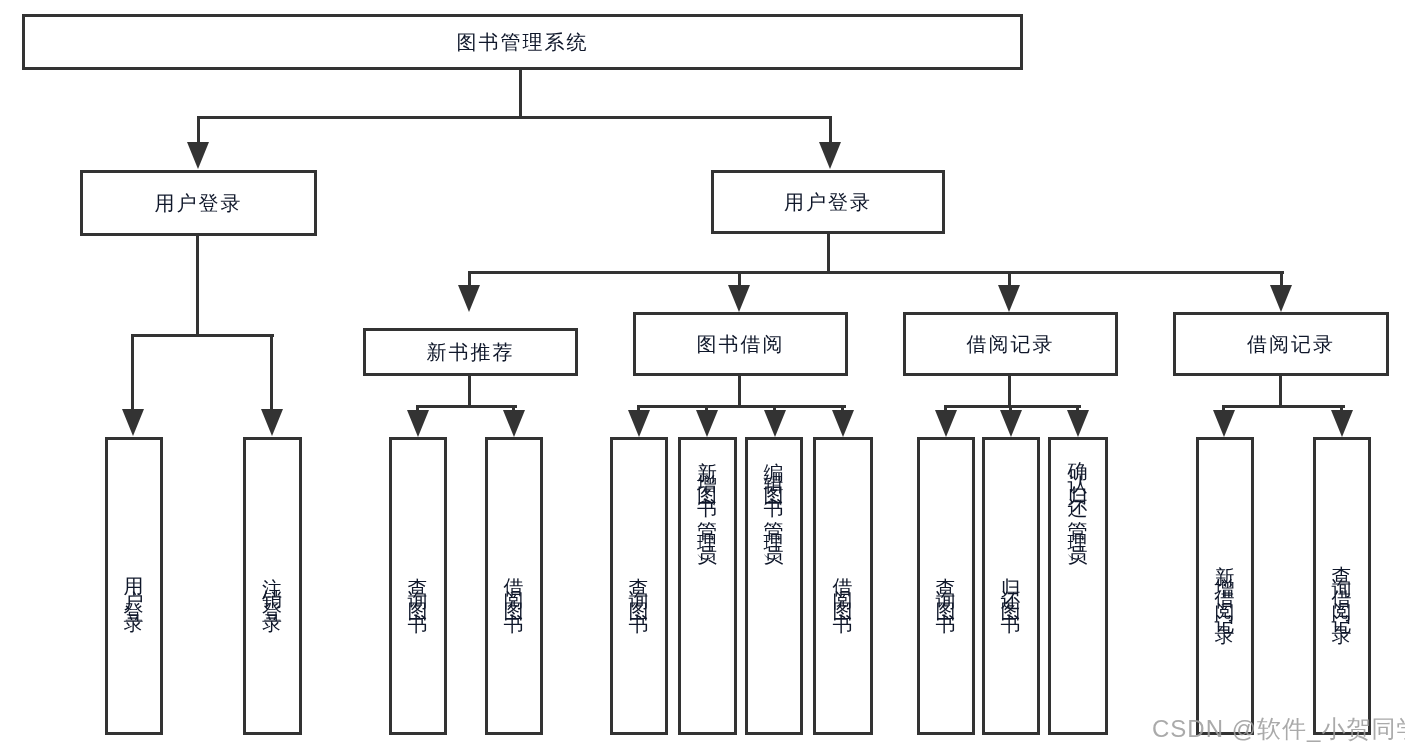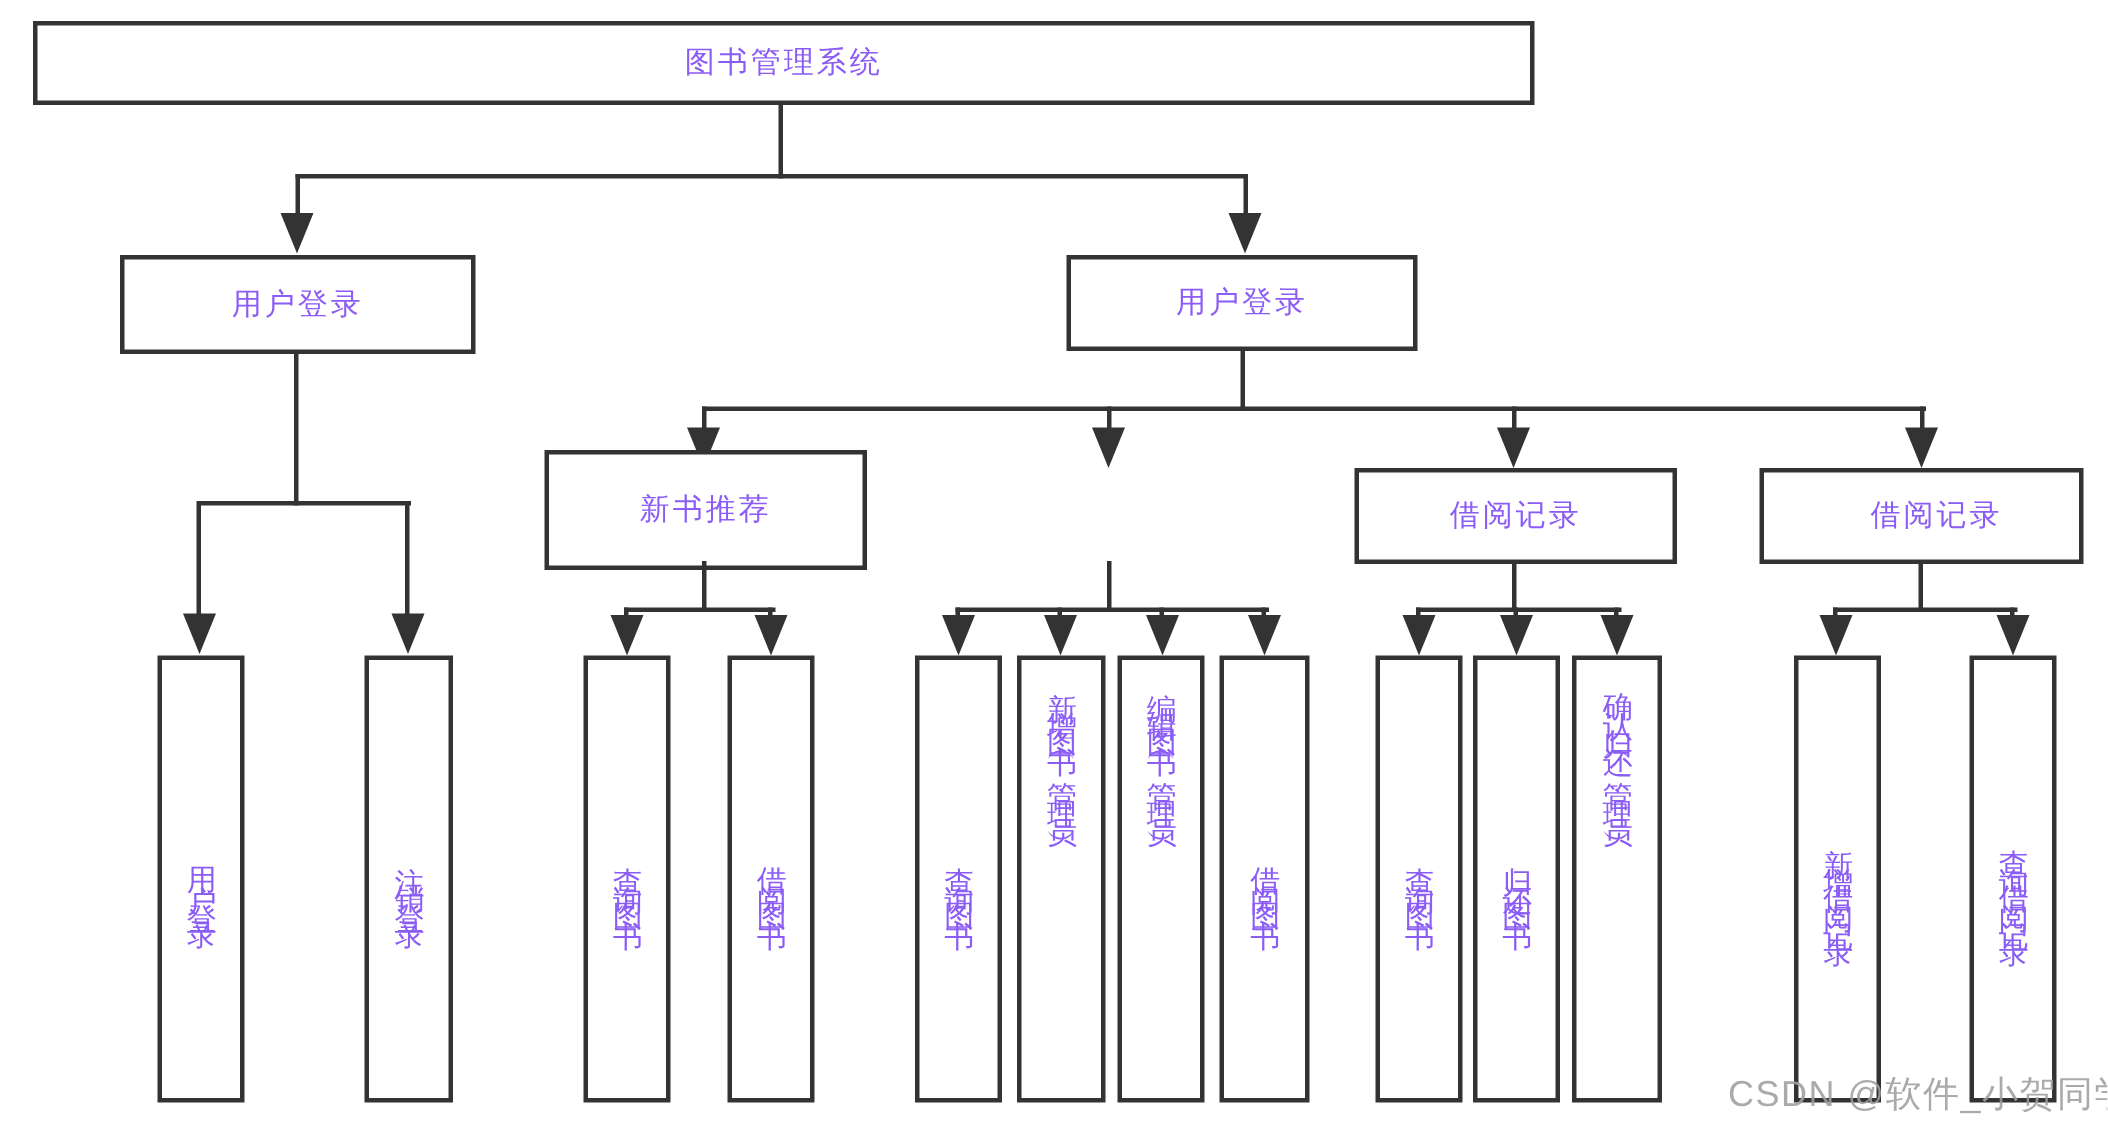--- a/index.html
+++ b/index.html
@@ -2,21 +2,21 @@
 <html><head>
 <meta charset="utf-8">
 <style>
   html,body{margin:0;padding:0;background:#fff;}
   .stage{
     position:relative;width:1405px;height:747px;background:#fff;overflow:hidden;
     font-family:"Liberation Sans","DejaVu Sans",sans-serif;
   }
   .box{
     position:absolute;box-sizing:border-box;background:#fff;
-    border:3px solid #333;color:#8b5cf6;
+    border:3px solid #333;color:#0f172a;
     display:flex;align-items:center;justify-content:center;
     font-size:20px;letter-spacing:2px;line-height:1;
   }
   .vbox{top:437px;height:298px;letter-spacing:0;}
   .vbox .vtext{
     writing-mode:vertical-rl;text-orientation:mixed;
     letter-spacing:12px;line-height:1;font-size:20px;
   }
   .vbox.from-top{align-items:flex-start;}
   .vbox.from-top .vtext{padding-top:6px;}
@@ -71,22 +71,25 @@
     <div class="v" style="left:468px;top:271px;width:3px;height:16px;"></div>
     <div class="tri" style="left:458px;top:285px;"></div>
     <div class="v" style="left:738px;top:271px;width:3px;height:16px;"></div>
     <div class="tri" style="left:728px;top:285px;"></div>
     <div class="v" style="left:1008px;top:271px;width:3px;height:16px;"></div>
     <div class="tri" style="left:998px;top:285px;"></div>
     <div class="v" style="left:1280px;top:271px;width:3px;height:16px;"></div>
     <div class="tri" style="left:1270px;top:285px;"></div>
   </div>
 
-  <div class="box" style="left:363px;top:300px;width:215px;height:80px;">
+  <div class="box" style="left:363px;top:328px;width:215px;height:48px;">
     <span>新书推荐</span>
+  </div>
+  <div class="box" style="left:633px;top:312px;width:215px;height:64px;">
+    <span>图书借阅</span>
   </div>
   <div class="box" style="left:903px;top:312px;width:215px;height:64px;">
     <span>借阅记录</span>
   </div>
   <div class="box" style="left:1173px;top:312px;width:216px;height:64px;padding-left:20px;">
     <span>借阅记录</span>
   </div>
 
   <div>
     <div class="v" style="left:468px;top:374px;width:3px;height:34px;"></div>

